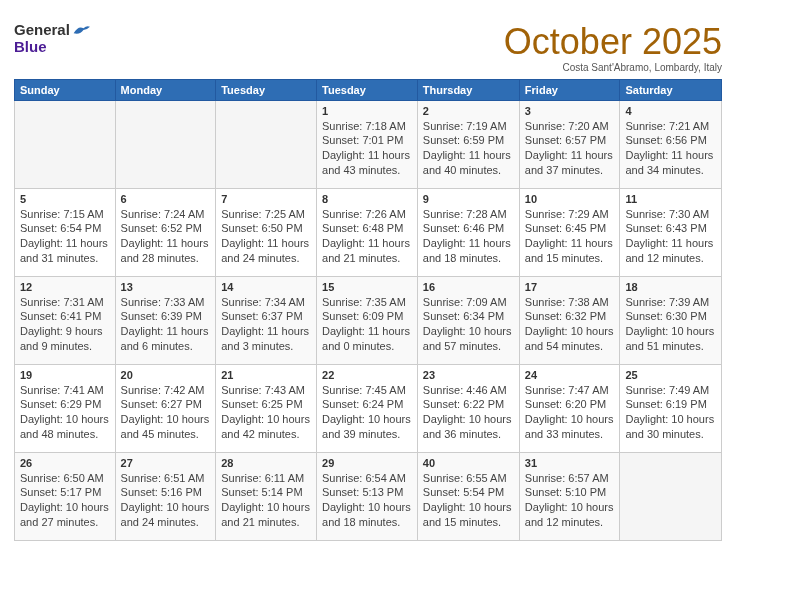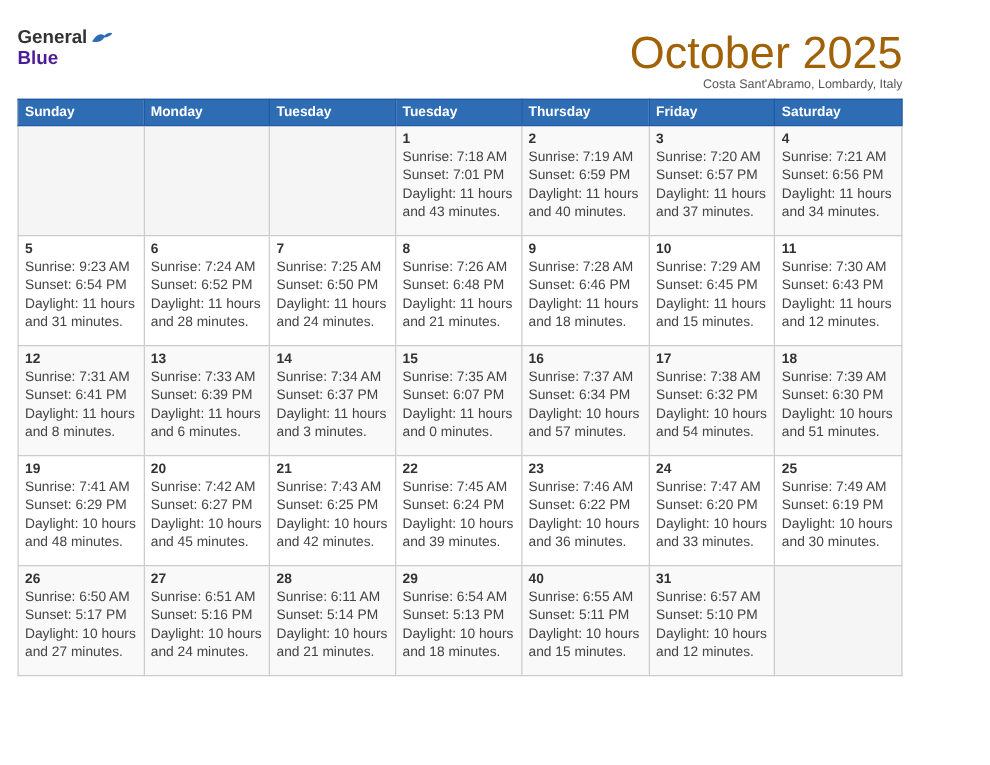--- a/index.html
+++ b/index.html
@@ -149,21 +149,21 @@
             <div class="day-info"><span>Sunrise: 7:20 AM</span><br><span>Sunset: 6:57 PM</span><br><span>Daylight: 11 hours and 37 minutes.</span></div>
           </td>
           <td>
             <div class="day-number">4</div>
             <div class="day-info"><span>Sunrise: 7:21 AM</span><br><span>Sunset: 6:56 PM</span><br><span>Daylight: 11 hours and 34 minutes.</span></div>
           </td>
         </tr>
         <tr>
           <td>
             <div class="day-number">5</div>
-            <div class="day-info"><span>Sunrise: 9:23 AM</span><br><span>Sunset: 6:54 PM</span><br><span>Daylight: 11 hours and 31 minutes.</span></div>
+            <div class="day-info"><span>Sunrise: 7:15 AM</span><br><span>Sunset: 6:54 PM</span><br><span>Daylight: 11 hours and 31 minutes.</span></div>
           </td>
           <td>
             <div class="day-number">6</div>
             <div class="day-info"><span>Sunrise: 7:24 AM</span><br><span>Sunset: 6:52 PM</span><br><span>Daylight: 11 hours and 28 minutes.</span></div>
           </td>
           <td>
             <div class="day-number">7</div>
             <div class="day-info"><span>Sunrise: 7:25 AM</span><br><span>Sunset: 6:50 PM</span><br><span>Daylight: 11 hours and 24 minutes.</span></div>
           </td>
           <td>
@@ -179,37 +179,37 @@
             <div class="day-info"><span>Sunrise: 7:29 AM</span><br><span>Sunset: 6:45 PM</span><br><span>Daylight: 11 hours and 15 minutes.</span></div>
           </td>
           <td>
             <div class="day-number">11</div>
             <div class="day-info"><span>Sunrise: 7:30 AM</span><br><span>Sunset: 6:43 PM</span><br><span>Daylight: 11 hours and 12 minutes.</span></div>
           </td>
         </tr>
         <tr>
           <td>
             <div class="day-number">12</div>
-            <div class="day-info"><span>Sunrise: 7:31 AM</span><br><span>Sunset: 6:41 PM</span><br><span>Daylight: 11 hours and 8 minutes.</span></div>
+            <div class="day-info"><span>Sunrise: 7:31 AM</span><br><span>Sunset: 6:41 PM</span><br><span>Daylight: 9 hours and 9 minutes.</span></div>
           </td>
           <td>
             <div class="day-number">13</div>
             <div class="day-info"><span>Sunrise: 7:33 AM</span><br><span>Sunset: 6:39 PM</span><br><span>Daylight: 11 hours and 6 minutes.</span></div>
           </td>
           <td>
             <div class="day-number">14</div>
             <div class="day-info"><span>Sunrise: 7:34 AM</span><br><span>Sunset: 6:37 PM</span><br><span>Daylight: 11 hours and 3 minutes.</span></div>
           </td>
           <td>
             <div class="day-number">15</div>
-            <div class="day-info"><span>Sunrise: 7:35 AM</span><br><span>Sunset: 6:07 PM</span><br><span>Daylight: 11 hours and 0 minutes.</span></div>
+            <div class="day-info"><span>Sunrise: 7:35 AM</span><br><span>Sunset: 6:09 PM</span><br><span>Daylight: 11 hours and 0 minutes.</span></div>
           </td>
           <td>
             <div class="day-number">16</div>
-            <div class="day-info"><span>Sunrise: 7:37 AM</span><br><span>Sunset: 6:34 PM</span><br><span>Daylight: 10 hours and 57 minutes.</span></div>
+            <div class="day-info"><span>Sunrise: 7:09 AM</span><br><span>Sunset: 6:34 PM</span><br><span>Daylight: 10 hours and 57 minutes.</span></div>
           </td>
           <td>
             <div class="day-number">17</div>
             <div class="day-info"><span>Sunrise: 7:38 AM</span><br><span>Sunset: 6:32 PM</span><br><span>Daylight: 10 hours and 54 minutes.</span></div>
           </td>
           <td>
             <div class="day-number">18</div>
             <div class="day-info"><span>Sunrise: 7:39 AM</span><br><span>Sunset: 6:30 PM</span><br><span>Daylight: 10 hours and 51 minutes.</span></div>
           </td>
         </tr>
@@ -225,21 +225,21 @@
           <td>
             <div class="day-number">21</div>
             <div class="day-info"><span>Sunrise: 7:43 AM</span><br><span>Sunset: 6:25 PM</span><br><span>Daylight: 10 hours and 42 minutes.</span></div>
           </td>
           <td>
             <div class="day-number">22</div>
             <div class="day-info"><span>Sunrise: 7:45 AM</span><br><span>Sunset: 6:24 PM</span><br><span>Daylight: 10 hours and 39 minutes.</span></div>
           </td>
           <td>
             <div class="day-number">23</div>
-            <div class="day-info"><span>Sunrise: 7:46 AM</span><br><span>Sunset: 6:22 PM</span><br><span>Daylight: 10 hours and 36 minutes.</span></div>
+            <div class="day-info"><span>Sunrise: 4:46 AM</span><br><span>Sunset: 6:22 PM</span><br><span>Daylight: 10 hours and 36 minutes.</span></div>
           </td>
           <td>
             <div class="day-number">24</div>
             <div class="day-info"><span>Sunrise: 7:47 AM</span><br><span>Sunset: 6:20 PM</span><br><span>Daylight: 10 hours and 33 minutes.</span></div>
           </td>
           <td>
             <div class="day-number">25</div>
             <div class="day-info"><span>Sunrise: 7:49 AM</span><br><span>Sunset: 6:19 PM</span><br><span>Daylight: 10 hours and 30 minutes.</span></div>
           </td>
         </tr>
@@ -255,21 +255,21 @@
           <td>
             <div class="day-number">28</div>
             <div class="day-info"><span>Sunrise: 6:11 AM</span><br><span>Sunset: 5:14 PM</span><br><span>Daylight: 10 hours and 21 minutes.</span></div>
           </td>
           <td>
             <div class="day-number">29</div>
             <div class="day-info"><span>Sunrise: 6:54 AM</span><br><span>Sunset: 5:13 PM</span><br><span>Daylight: 10 hours and 18 minutes.</span></div>
           </td>
           <td>
             <div class="day-number">40</div>
-            <div class="day-info"><span>Sunrise: 6:55 AM</span><br><span>Sunset: 5:11 PM</span><br><span>Daylight: 10 hours and 15 minutes.</span></div>
+            <div class="day-info"><span>Sunrise: 6:55 AM</span><br><span>Sunset: 5:54 PM</span><br><span>Daylight: 10 hours and 15 minutes.</span></div>
           </td>
           <td>
             <div class="day-number">31</div>
             <div class="day-info"><span>Sunrise: 6:57 AM</span><br><span>Sunset: 5:10 PM</span><br><span>Daylight: 10 hours and 12 minutes.</span></div>
           </td>
           <td class="empty"></td>
         </tr>
       </tbody>
   </table>
 </div>

